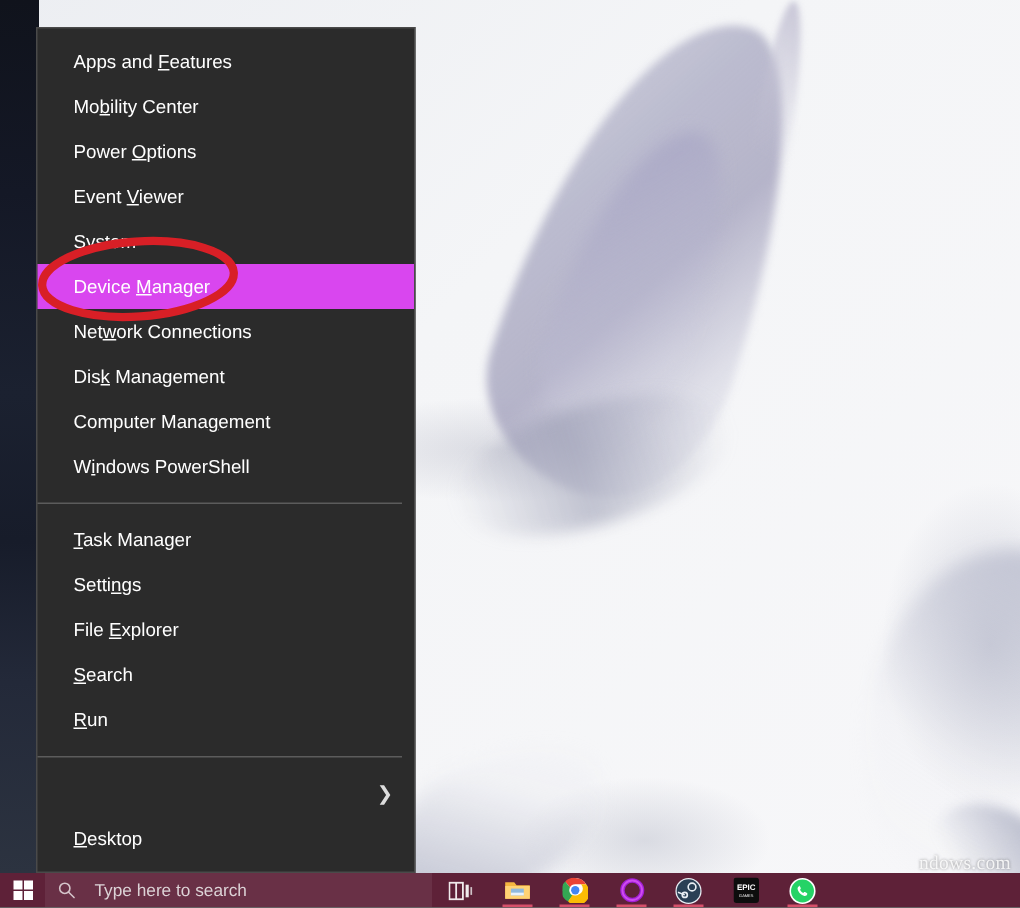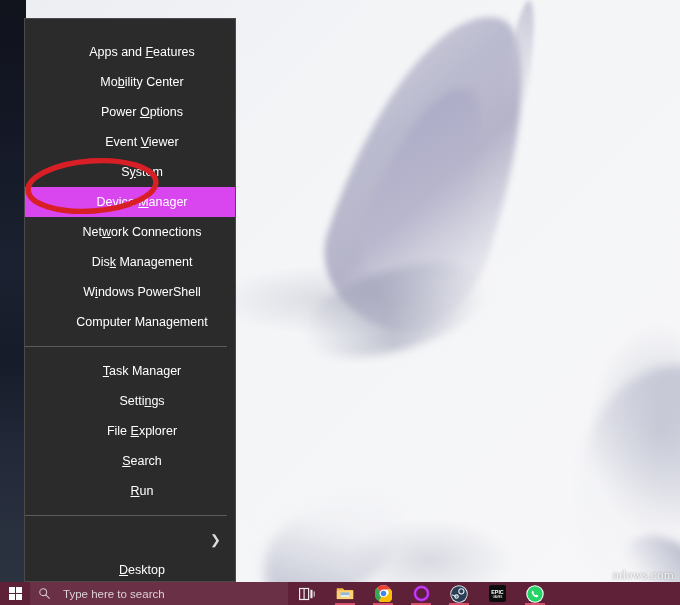--- a/index.html
+++ b/index.html
@@ -107,28 +107,27 @@
     border-radius: 50%;
     transform: rotate(30deg);
     filter: blur(4px);
   }
 
   
   #winx-menu {
     position: absolute;
     left: 24px;
     top: 18px;
-    width: 212px;
+    width: 253px;
     height: 564px;
     background: #2b2b2b;
     border: 1px solid #4a4a4a;
     box-sizing: border-box;
-    padding-top: 18px;
+    padding-top: 7px;
     z-index: 5;
-    text-align: center;
   }
   .menu-item {
     position: relative;
     height: 30px;
     line-height: 30px;
     padding-left: 24px;
     color: #ffffff;
     font-size: 12.5px;
     white-space: nowrap;
     cursor: default;
@@ -273,22 +272,22 @@
 
     <div>
       <div class="menu-item"><span>Apps and <span class="accel">F</span>eatures</span></div>
       <div class="menu-item"><span>Mo<span class="accel">b</span>ility Center</span></div>
       <div class="menu-item"><span>Power <span class="accel">O</span>ptions</span></div>
       <div class="menu-item"><span>Event <span class="accel">V</span>iewer</span></div>
       <div class="menu-item"><span>S<span class="accel">y</span>stem</span></div>
       <div class="menu-item selected"><span>Device <span class="accel">M</span>anager</span></div>
       <div class="menu-item"><span>Net<span class="accel">w</span>ork Connections</span></div>
       <div class="menu-item"><span>Dis<span class="accel">k</span> Management</span></div>
+      <div class="menu-item"><span>Computer Mana<span class="accel">g</span>ement</span></div>
       <div class="menu-item"><span>W<span class="accel">i</span>ndows PowerShell</span></div>
-      <div class="menu-item"><span>Computer Mana<span class="accel">g</span>ement</span></div>
     </div>
 
     <div class="menu-sep"></div>
 
     <div>
       <div class="menu-item"><span><span class="accel">T</span>ask Manager</span></div>
       <div class="menu-item"><span>Setti<span class="accel">n</span>gs</span></div>
       <div class="menu-item"><span>File <span class="accel">E</span>xplorer</span></div>
       <div class="menu-item"><span><span class="accel">S</span>earch</span></div>
       <div class="menu-item"><span><span class="accel">R</span>un</span></div>

